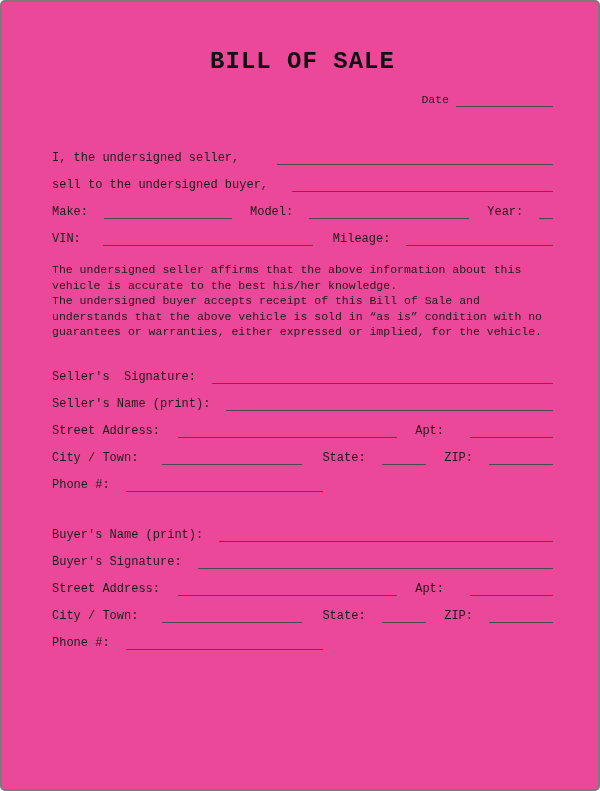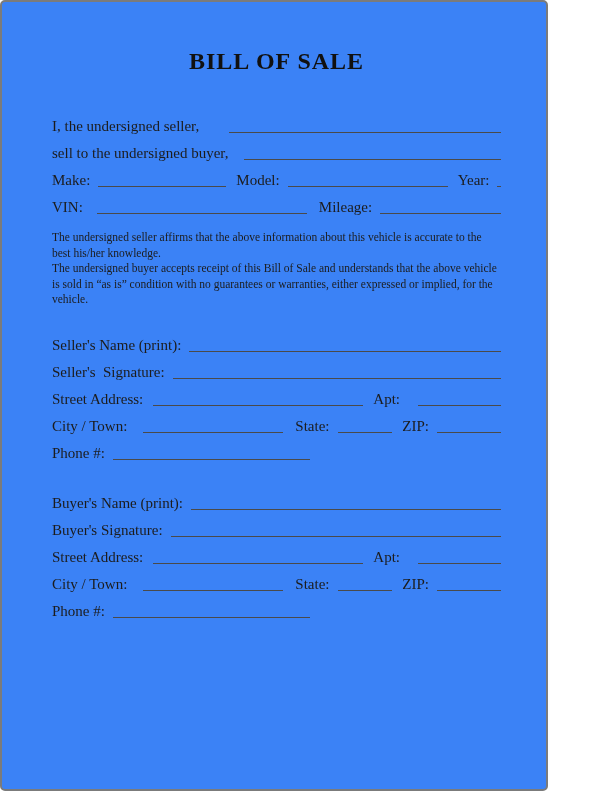--- a/index.html
+++ b/index.html
@@ -1,41 +1,42 @@
 <!DOCTYPE html>
 <html><head>
 <meta charset="utf-8">
 <style>
   html, body { margin: 0; padding: 0; background: #ffffff; }
   .page {
-    width: 548px;
+    width: 600px;
     height: 791px;
     box-sizing: border-box;
-    background: #3b82f6;
+    background: #ec4899;
     border: 2px solid #7b7b7b;
     border-radius: 5px;
-    font-family: Liberation Serif, serif;
+    font-family: Liberation Mono, monospace;
     color: #1c1c1c;
     padding: 46px 45px 0 50px;
     overflow: hidden;
   }
   .title {
     margin: 0;
     text-align: center;
     font-size: 24px;
     font-weight: bold;
     letter-spacing: 1px;
     color: #111111;
   }
   .row {
     display: flex;
     align-items: flex-end;
-    font-size: 15px;
+    font-size: 12px;
     line-height: 14px;
     margin-bottom: 13px;
+    gap: 8px;
   }
   .lbl { white-space: pre; }
   .ln {
     border-bottom: 1px solid #4a4a4a;
     height: 13px;
   }
   .fill { flex: 1; }
 
   .date-row {
     display: flex;
@@ -78,20 +79,24 @@
   .w-zip    { width: 64px; }
   .w-phone  { width: 197px; }
 </style>
 </head>
 <body>
 
 <div class="page">
 
   <h1 class="title">BILL OF SALE</h1>
 
+  <div class="date-row">
+    <span class="lbl">Date</span>
+    <div class="ln"></div>
+  </div>
 
   <div class="intro">
     <div class="row">
       <span class="lbl">I, the undersigned seller,</span>
       <div class="ln fill ml-a"></div>
     </div>
     <div class="row">
       <span class="lbl">sell to the undersigned buyer,</span>
       <div class="ln fill ml-c"></div>
     </div>
@@ -112,25 +117,25 @@
       <span class="lbl ml12">Mileage:</span>
       <div class="ln fill ml8"></div>
     </div>
   </div>
 
   <p class="para para-1">The undersigned seller affirms that the above information about this vehicle is accurate to the best his/her knowledge.</p>
   <p class="para para-2">The undersigned buyer accepts receipt of this Bill of Sale and understands that the above vehicle is sold in “as is” condition with no guarantees or warranties, either expressed or implied, for the vehicle.</p>
 
   <div class="party">
     <div class="row">
-      <span class="lbl">Seller's Name (print):</span>
+      <span class="lbl">Seller's  Signature:</span>
       <div class="ln fill ml8"></div>
     </div>
     <div class="row">
-      <span class="lbl">Seller's  Signature:</span>
+      <span class="lbl">Seller's Name (print):</span>
       <div class="ln fill ml8"></div>
     </div>
     <div class="row">
       <span class="lbl">Street Address:</span>
       <div class="ln fill ml10"></div>
       <span class="lbl ml10">Apt:</span>
       <div class="ln w-apt ml18"></div>
     </div>
     <div class="row">
       <span class="lbl">City / Town:</span>

